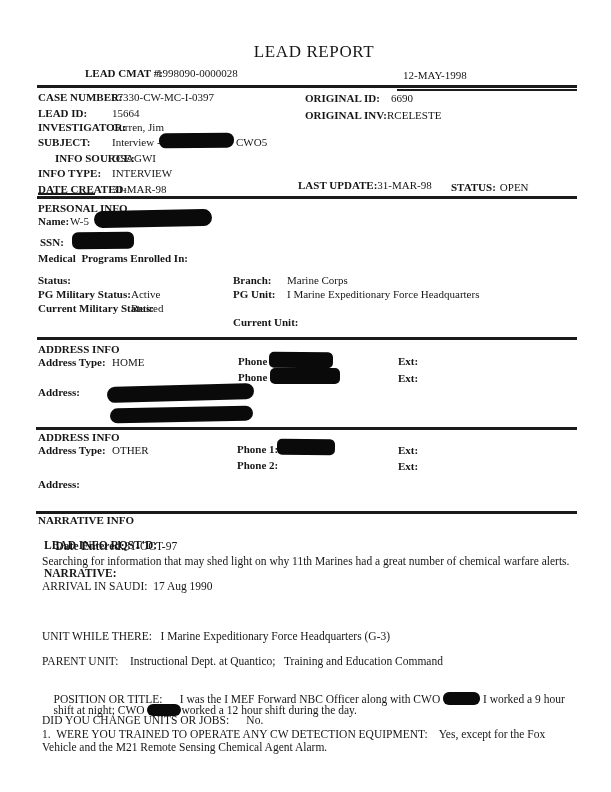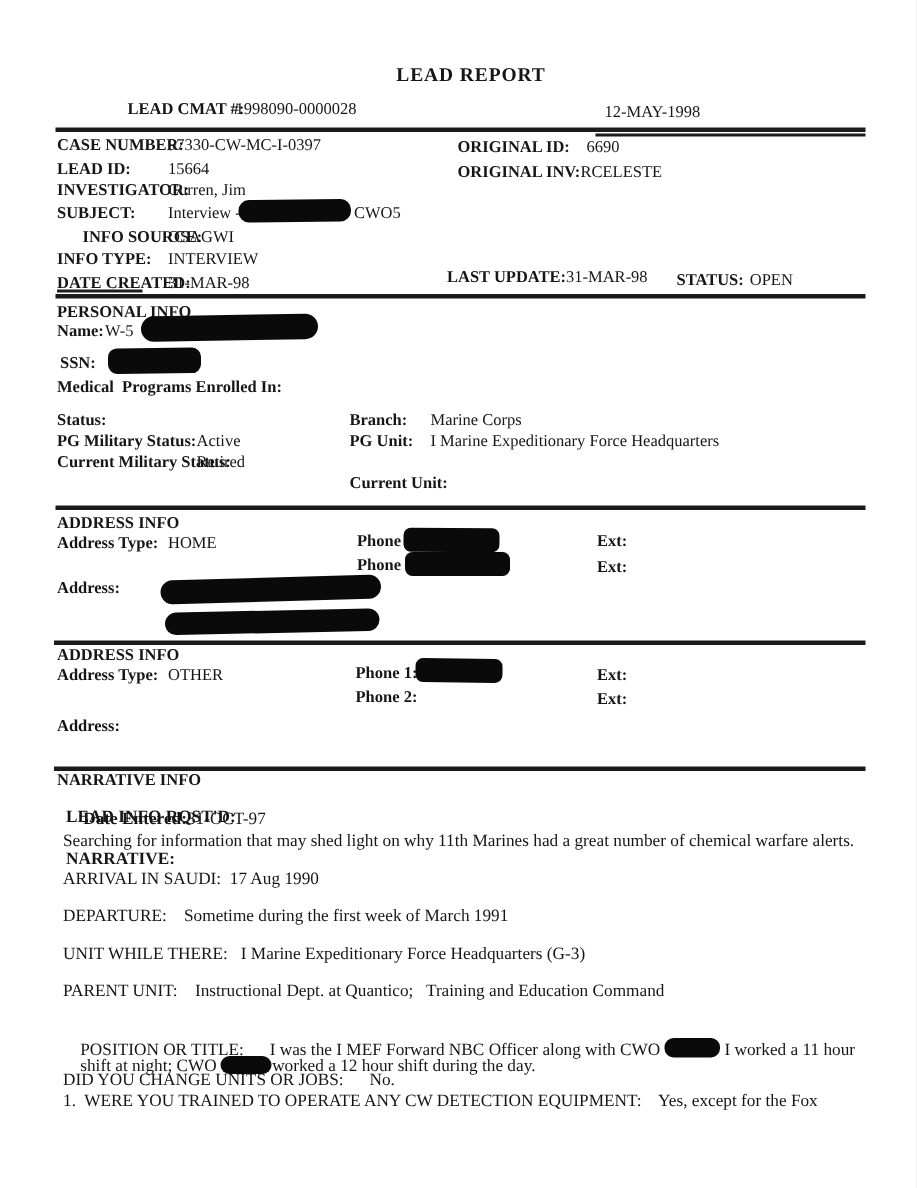--- a/index.html
+++ b/index.html
@@ -6,21 +6,21 @@
   .page{
     position:relative;width:611px;height:792px;margin:0 auto;
     background:#ffffff;color:#161616;overflow:hidden;
     font-family:"Liberation Serif", serif;
   }
   .t{position:absolute;font-size:11px;line-height:1.15;white-space:pre;}
   .n{font-size:11.5px;}
   .b{font-weight:bold;}
   .title{
     position:absolute;left:0;right:0;text-align:center;
-    font-weight:bold;font-size:13px;letter-spacing:.6px;white-space:pre;margin-left:17px;
+    font-weight:normal;font-size:17px;letter-spacing:.6px;white-space:pre;margin-left:17px;
   }
   .rule{position:absolute;background:#1b1b1b;}
   .redact{position:absolute;background:#0a0a0a;border-radius:7px;}
   .iredact{display:inline-block;background:#0a0a0a;border-radius:6px;vertical-align:-2px;}
   .vgap{margin-left:4px;}
 </style>
 </head>
 <body>
 
 <div class="page">
@@ -133,27 +133,27 @@
 
   <div class="t n" style="left:44px;top:527px">
     <span class="b">Date Entered:</span><span>31-OCT-97</span>
   </div>
 
   <span class="t n b" style="left:44px;top:539px">LEAD INFO RQST'D:</span>
   <span class="t n" style="left:42px;top:555px">Searching for information that may shed light on why 11th Marines had a great number of chemical warfare alerts.</span>
   <span class="t n b" style="left:44px;top:567px">NARRATIVE:</span>
 
   <span class="t n" style="left:42px;top:580px">ARRIVAL IN SAUDI:  17 Aug 1990</span>
-  <span class="t n" style="left:42px;top:605px">DEPARTURE:    Sometime during the first week of March 1991</span>
   <span class="t n" style="left:42px;top:630px">UNIT WHILE THERE:   I Marine Expeditionary Force Headquarters (G-3)</span>
   <span class="t n" style="left:42px;top:655px">PARENT UNIT:    Instructional Dept. at Quantico;   Training and Education Command</span>
 
   <div class="t n" style="left:42px;top:679px">
-    <span>POSITION OR TITLE:      I was the I MEF Forward NBC Officer along with CWO </span><span class="iredact" style="width:37px;height:13px"></span><span> I worked a 11 hour</span>
+    <span>POSITION OR TITLE:      I was the I MEF Forward NBC Officer along with CWO </span><span class="iredact" style="width:37px;height:13px"></span><span> I worked a 9 hour</span>
   </div>
   <div class="t n" style="left:42px;top:691px">
     <span>shift at night; CWO </span><span class="iredact" style="width:34px;height:12px"></span><span>worked a 12 hour shift during the day.</span>
   </div>
 
   <span class="t n" style="left:42px;top:714px">DID YOU CHANGE UNITS OR JOBS:      No.</span>
   <span class="t n" style="left:42px;top:728px">1.  WERE YOU TRAINED TO OPERATE ANY CW DETECTION EQUIPMENT:    Yes, except for the Fox</span>
+  <span class="t n" style="left:42px;top:741px">Vehicle and the M21 Remote Sensing Chemical Agent Alarm.</span>
 
 </div>
 
 </body></html>

